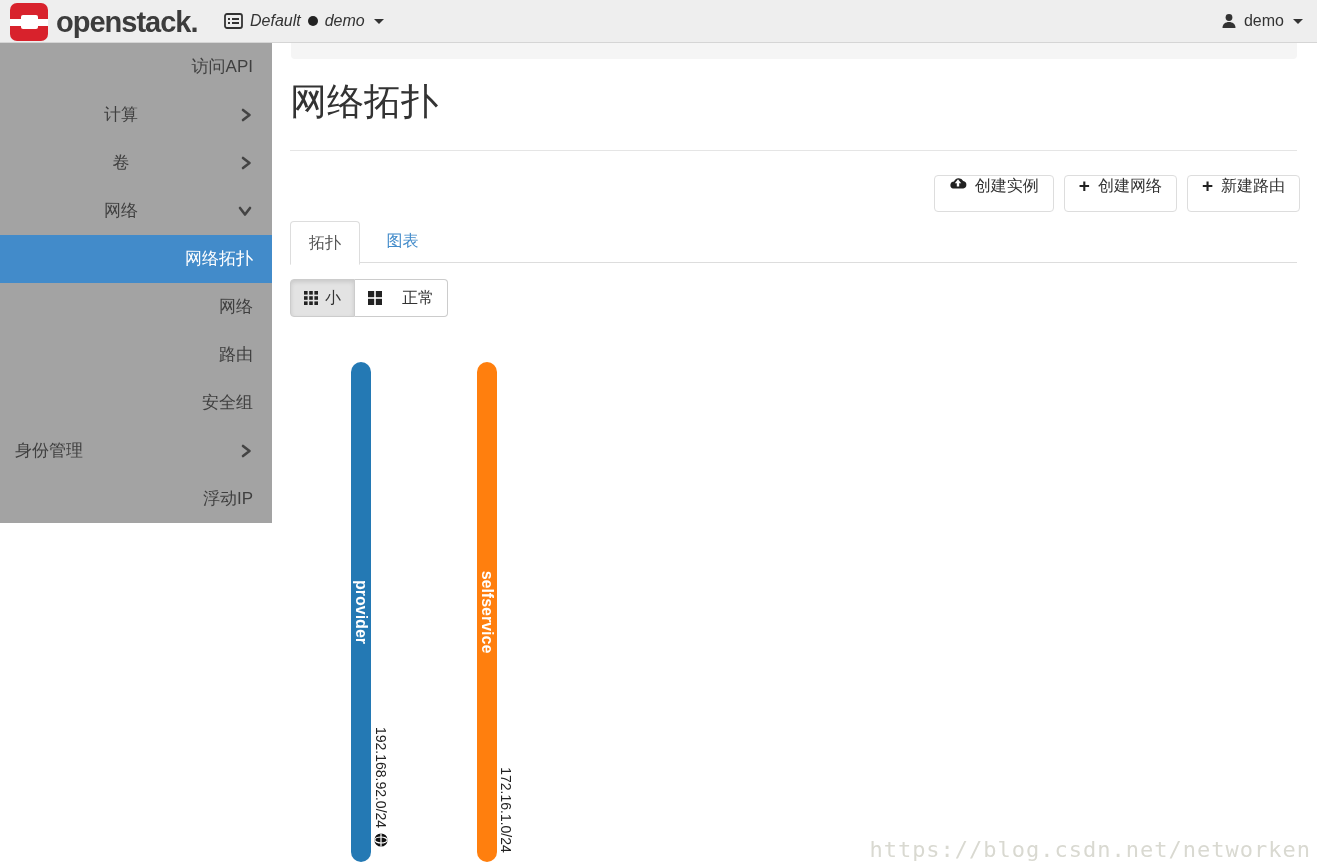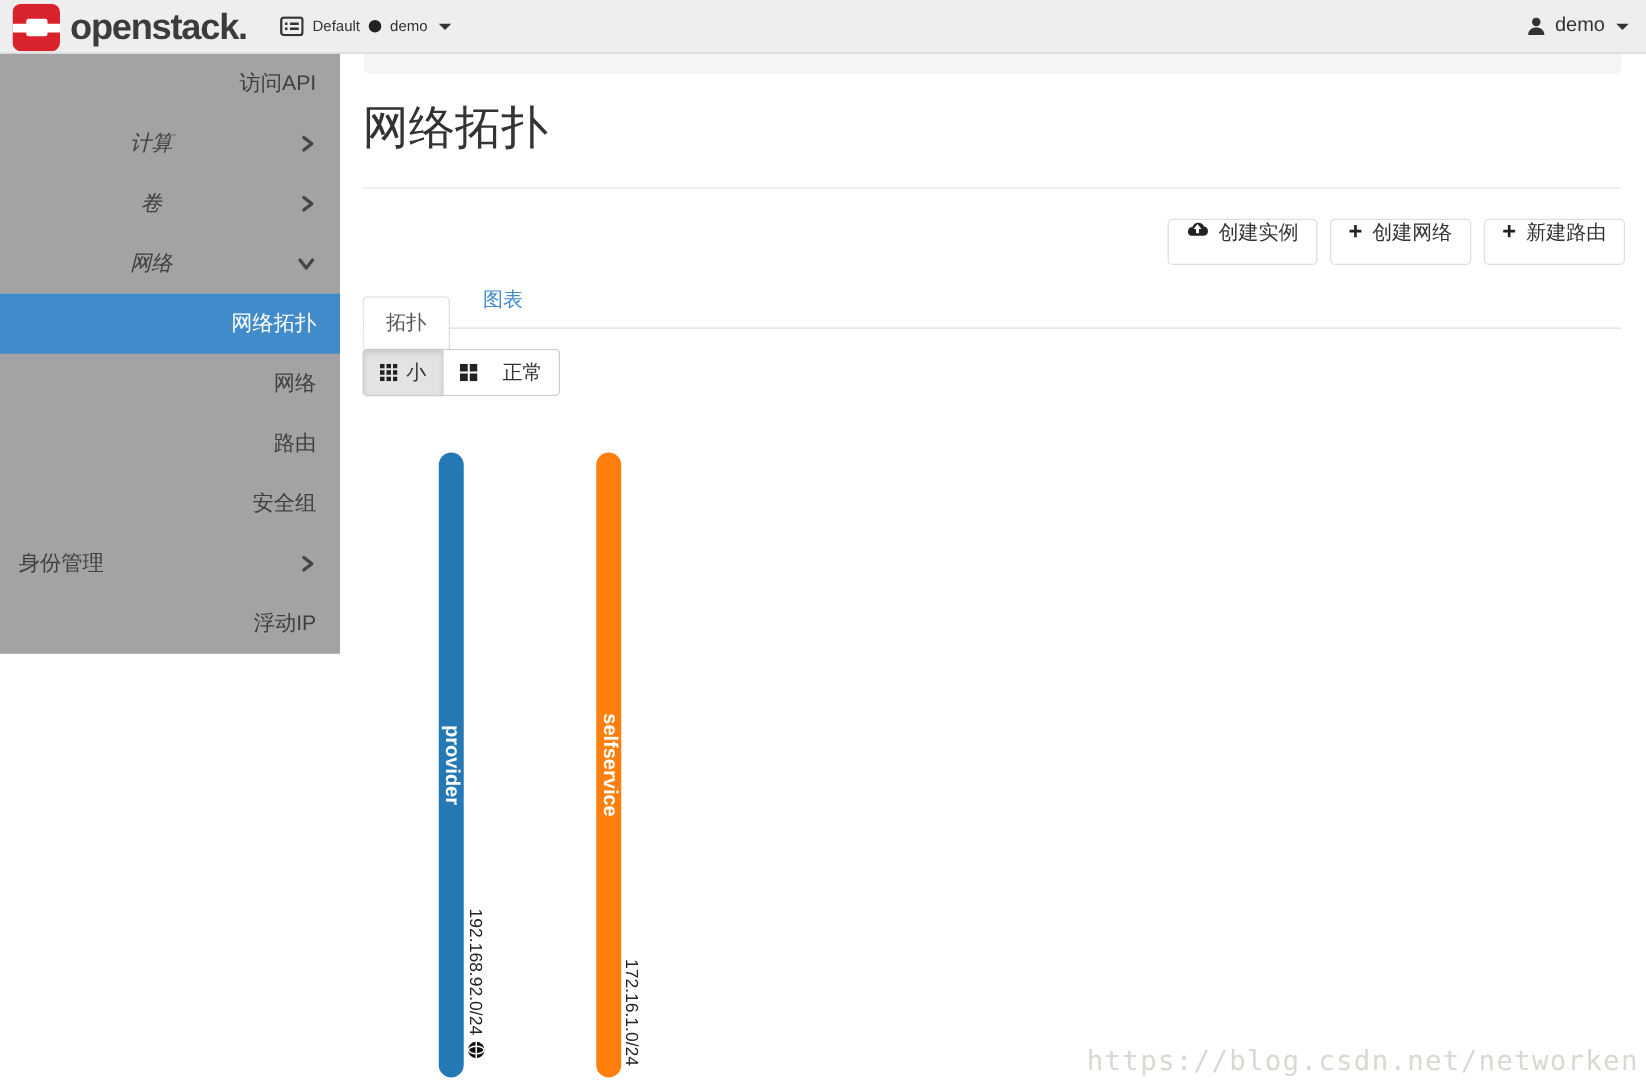--- a/index.html
+++ b/index.html
@@ -5,32 +5,32 @@
   * { margin:0; padding:0; box-sizing:border-box; }
   html,body { width:1317px; height:867px; overflow:hidden; background:#fff;
     font-family:"Liberation Sans","DejaVu Sans",sans-serif; color:#333; }
 
   
   .topbar { position:absolute; top:0; left:0; width:1317px; height:43px;
     background:#eeeeee; border-bottom:1px solid #d5d5d5; z-index:50; }
   .brand { position:absolute; left:10px; top:3px; display:flex; align-items:center; gap:8px; cursor:pointer; }
   .brand-word { font-size:29px; font-weight:bold; color:#3c3c3c; letter-spacing:-1px; line-height:36px; }
   .ctx-switcher { position:absolute; left:218px; top:0; height:42px; display:flex; align-items:center;
-    gap:7px; font-size:12px; color:#333; cursor:pointer; padding:0 6px; }
+    gap:7px; font-size:16px; color:#333; cursor:pointer; padding:0 6px;font-style:italic; }
   .dot-sep { width:10px; height:10px; background:#222; border-radius:50%; display:inline-block; }
   .caret { width:0; height:0; border-left:5px solid transparent; border-right:5px solid transparent;
     border-top:5px solid #333; display:inline-block; margin-left:2px; }
   .user-menu { position:absolute; right:14px; top:0; height:42px; display:flex; align-items:center;
     gap:7px; font-size:16px; color:#333; cursor:pointer; }
 
   
   .sidebar { position:absolute; top:43px; left:0; width:272px; background:#a3a3a3; z-index:5; }
   .srow { position:relative; height:48px; line-height:48px; font-size:17px; color:#3f3f3f; cursor:pointer; }
   .srow.panel { text-align:right; padding-right:19px; }
-  .srow.group { text-align:center; padding-left:20px; padding-right:50px;font-style:italic; }
+  .srow.group { text-align:center; padding-left:20px; padding-right:50px; }
   .srow.dash  { text-align:left; padding-left:15px; }
   .srow.selected { background:#428bca; color:#fff; }
   .chev { position:absolute; right:20px; top:17px; }
   .chev.down { top:19px; }
 
   
   .breadcrumb-box { position:absolute; left:291px; top:30px; width:1006px; height:29px;
     background:#f5f5f5; border-radius:4px; z-index:1; overflow:hidden; }
 
   .page-title { position:absolute; left:290px; top:78px; font-size:37px; font-weight:400;
@@ -41,21 +41,21 @@
   .actions { position:absolute; top:175px; right:17px; display:flex; gap:10px; }
   .btn { height:37px; display:flex; align-items:flex-start; gap:8px; padding:0 14px;
     background:#fff; border:1px solid #ddd; border-radius:4px; font-size:16px; color:#333; cursor:pointer; }
   .plus-glyph { font-size:19px; font-weight:bold; line-height:1; color:#222; }
 
   
   .tabbar { position:absolute; left:290px; top:219px; width:1007px; height:44px;
     border-bottom:1px solid #ddd; }
   .tab { display:inline-block; height:44px; line-height:42px; padding:0 18px; font-size:16px; cursor:pointer; }
   .tab.active { background:#fff; color:#555; border:1px solid #ddd; border-bottom:1px solid #fff;
-    border-radius:4px 4px 0 0; position:relative; top:18px; }
+    border-radius:4px 4px 0 0; position:relative; top:2px; }
   .tab.link { color:#428bca; margin-left:4px; }
 
   
   .toggle-group { position:absolute; left:290px; top:279px; display:flex; }
   .tbtn { height:38px; display:flex; align-items:center; gap:7px; padding:0 13px;
     background:#fff; border:1px solid #ccc; font-size:16px; color:#333; cursor:pointer; }
   .tbtn.first { border-radius:4px 0 0 4px; }
   .tbtn.last  { border-radius:0 4px 4px 0; border-left:none;gap:20px; }
   .tbtn.active { background:#e3e3e3; box-shadow:inset 0 2px 4px rgba(0,0,0,.12); }
 

